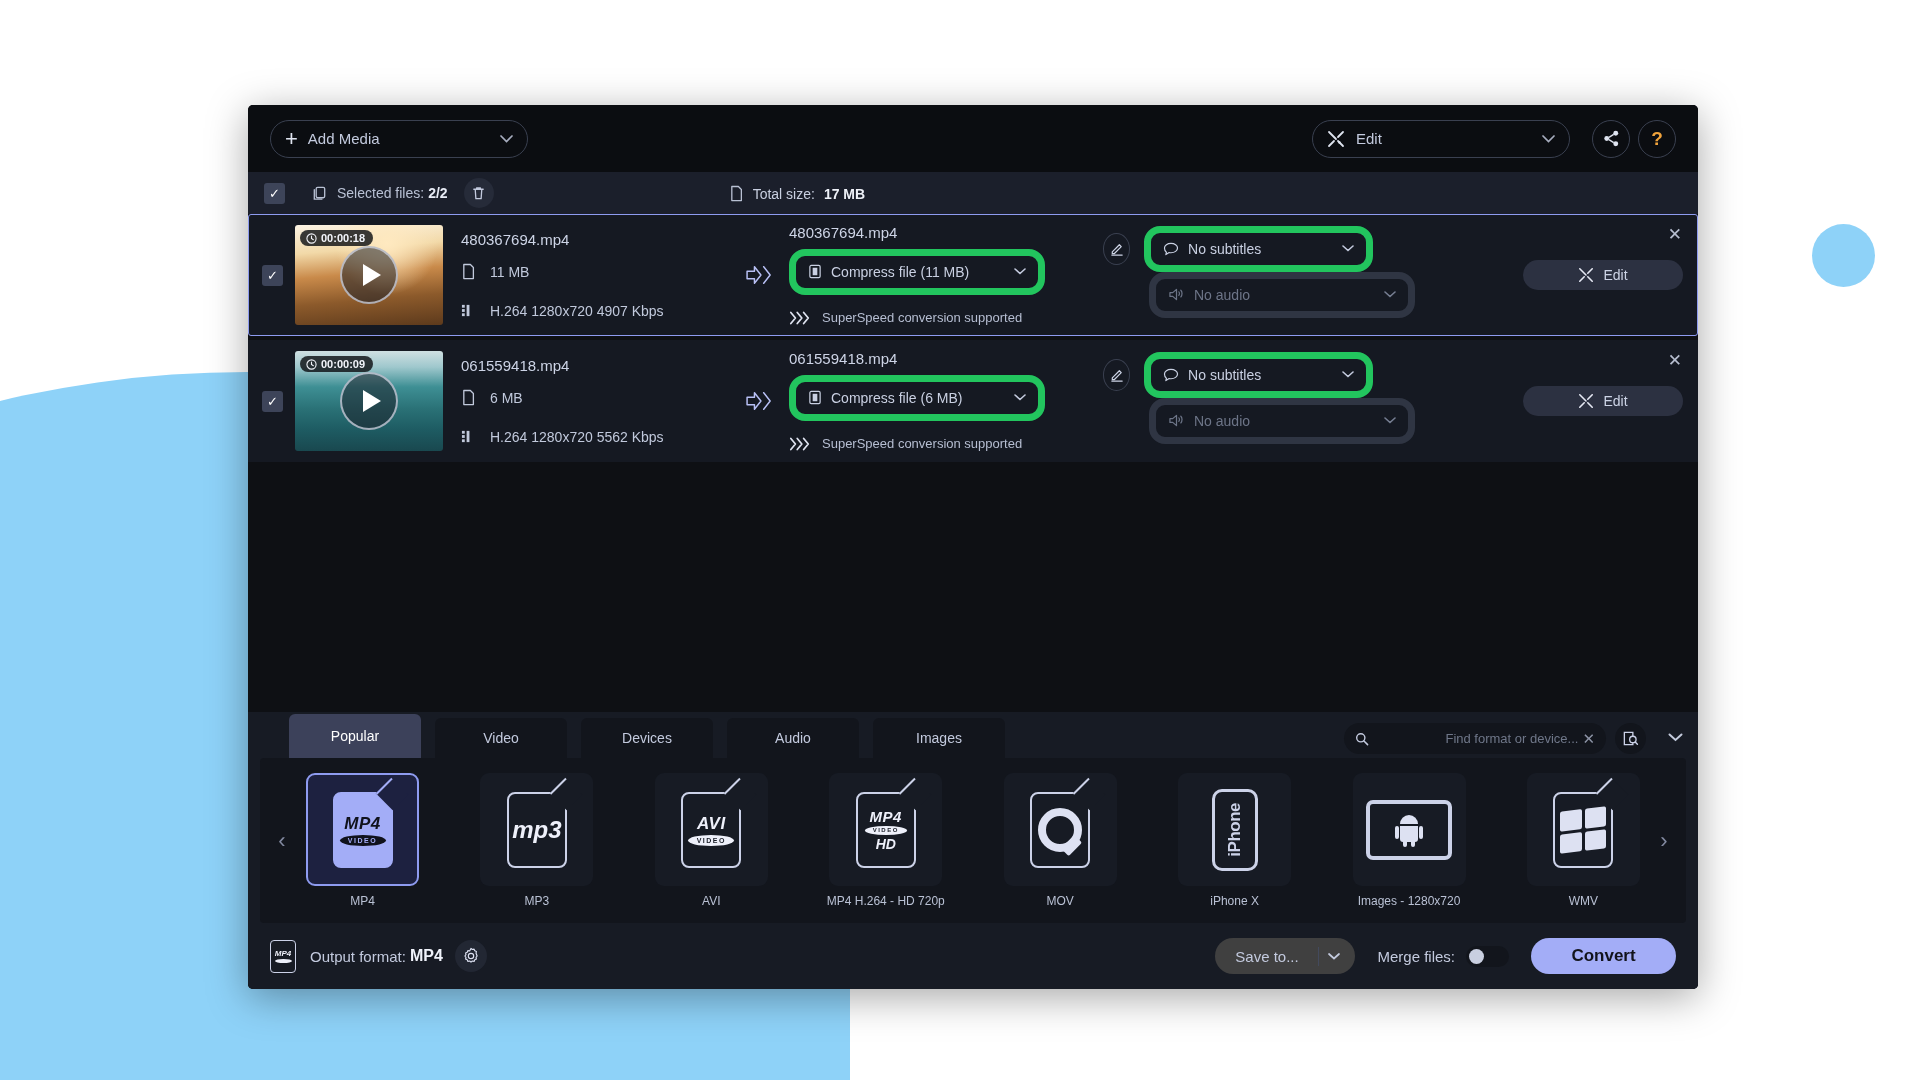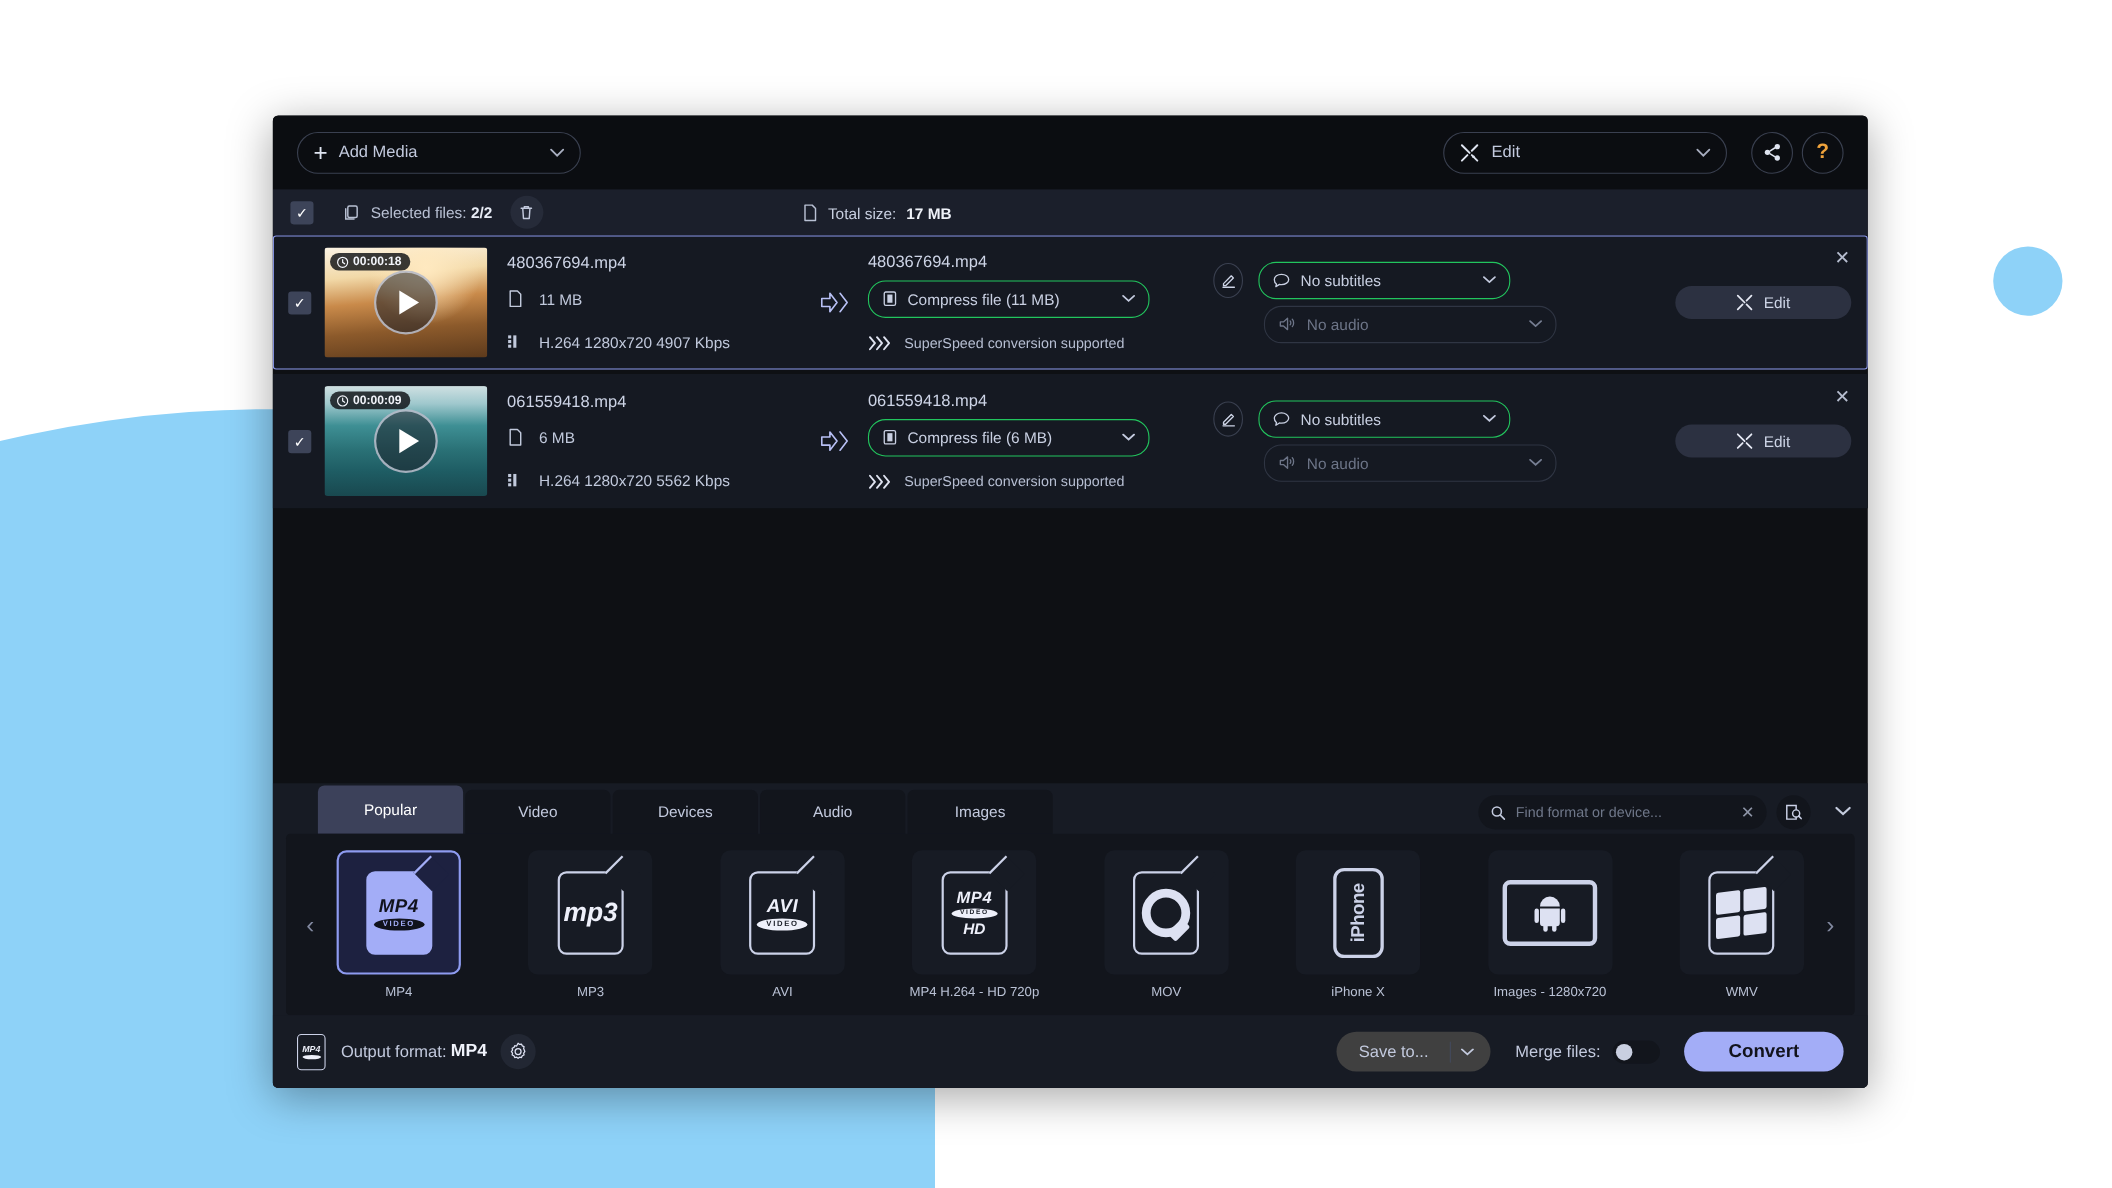--- a/index.html
+++ b/index.html
@@ -175,21 +175,21 @@
   .meta-line + .meta-line { margin-top: 7px; }
   .meta-line .mico { width: 20px; display: flex; align-items: center; margin-right: 9px; }
   .name-line { font-size: 15px; color: #cdd4e6; height: 32px; display: flex; align-items: center; }
 
   .arrow-cell { width: 58px; display: flex; align-items: center; justify-content: center; }
 
   .col-dst { width: 300px; }
   .sel-pill {
     display: flex; align-items: center;
     height: 32px; width: 256px;
-    border: 1px solid #22c55e;
+    border: 7px solid #22c55e;
     border-radius: 16px;
     padding: 16px 12px;
     font-size: 14px; color: #c9d0e2;
     cursor: pointer;
   }
   .sel-pill .ico { margin-right: 9px; display: flex; }
   .sel-pill .chev { margin-left: auto; }
   .speed-line { display: flex; align-items: center; font-size: 13px; color: #b6bed2; height: 32px; margin-top: 7px; }
   .speed-line .sico { margin-right: 11px; color: #dfe3f0; }
 
@@ -226,37 +226,38 @@
     background: #171b24;
     height: 277px;
   }
   .tabs { display: flex; align-items: flex-end; height: 46px; padding-left: 41px; position: relative; }
   .tab {
     width: 132px; height: 40px;
     background: #12151c;
     border-radius: 6px 6px 0 0;
     display: flex; align-items: center; justify-content: center;
     font-size: 14px; color: #c3cade;
-    margin-right: 2px;
+    margin-right: 14px;
     cursor: pointer;
   }
   .tab.active { background: #3c415a; color: #fff; height: 44px; }
   .search-wrap { position: absolute; right: 52px; bottom: 4px; display: flex; align-items: center; }
   .search-box {
     width: 262px; height: 31px;
     background: #12151c;
     border-radius: 16px;
     display: flex; align-items: center;
     padding: 0 11px;
     font-size: 13px;
   }
   .search-box input {
     flex: 1; background: transparent; border: none; outline: none;
     color: #cdd4e6; font-size: 13px; margin-left: 9px;
     font-family: "Liberation Sans", sans-serif;
+    text-align: right;
   }
   .search-box input::placeholder { color: #6f7789; }
   .search-clear { color: #8d94a6; cursor: pointer; font-size: 15px; margin-left: 4px; }
   .magnify-btn {
     width: 31px; height: 31px; margin-left: 9px;
     border-radius: 50%; background: #12151c;
     display: flex; align-items: center; justify-content: center; cursor: pointer;
   }
   .collapse-btn {
     position: absolute; right: 10px; bottom: 6px;

